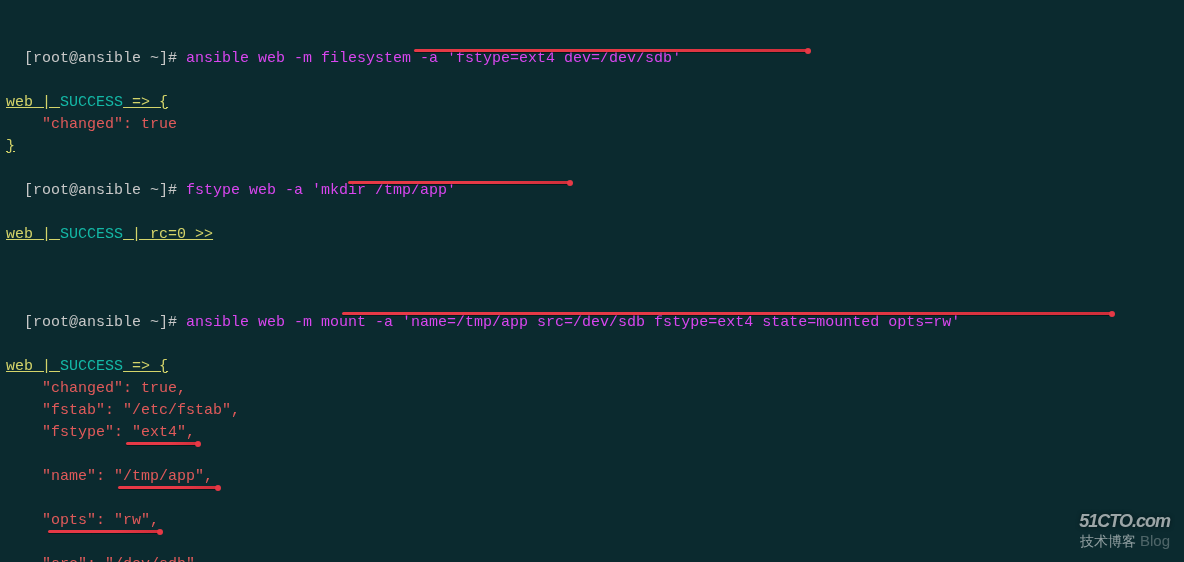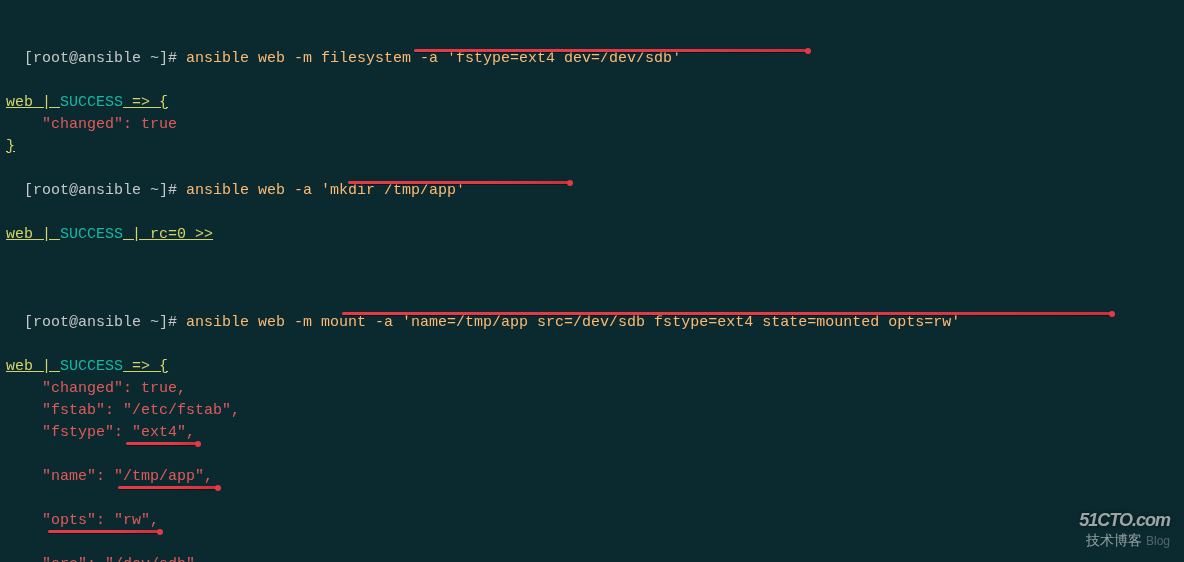--- a/index.html
+++ b/index.html
@@ -9,21 +9,21 @@
       font-family: "Consolas", "Monaco", "Courier New", monospace;
       font-size: 15px;
       line-height: 22px;
       padding: 4px 6px;
       width: 1184px;
       height: 562px;
       overflow: hidden;
       position: relative;
     }
     .prompt-bracket { color: #c8c8c8; margin-top: 28px; }
-    .cmd { color: #fdba74; text-align: center; }
+    .cmd { color: #d946ef; text-align: center; }
     .green { color: #14b8a6; }
     .yellow { color: #d4d46a; text-decoration: underline; }
     .red { color: #e05a5a; }
     .line { white-space: pre; position: relative; }
     .pad { white-space: pre; }
 
     .underline {
       position: absolute;
       height: 3px;
       background: linear-gradient(90deg, #e63946, #e63946 60%, #d02e3a);
@@ -56,39 +56,39 @@
       letter-spacing: -1px;
       color: rgba(255,255,255,0.6);
       text-shadow: 0 0 4px rgba(0,0,0,0.5);
     }
     .watermark .small {
       font-size: 14px;
       color: rgba(255,255,255,0.55);
       margin-top: -2px;
     }
     .watermark .blog {
-      font-size: 12px;
+      font-size: 15px;
       opacity: 0.5;
     }
   </style>
 </head>
 <body>
 
 <div class="line"><span class="pad">                                        </span></div>
 
 <div class="line">
   <span class="prompt-bracket">[root@ansible ~]# </span><span class="cmd">ansible web -m filesystem -a 'fstype=ext4 dev=/dev/sdb'</span>
   <span class="underline" style="left:408px; width:394px; top:23px;"></span>
 </div>
 <div class="line"><span class="yellow">web</span><span class="yellow"> | </span><span class="green">SUCCESS</span><span class="yellow"> =&gt; {</span></div>
 <div class="line"><span class="red">    "changed": true</span></div>
 <div class="line yellow">}</div>
 
 <div class="line">
-  <span class="prompt-bracket">[root@ansible ~]# </span><span class="cmd">ansible web -a 'mkdir /tmp/app'</span>
+  <span class="prompt-bracket">[root@ansible ~]# </span><span class="cmd">fstype web -a 'mkdir /tmp/app'</span>
   <span class="underline" style="left:342px; width:222px; top:23px;"></span>
 </div>
 <div class="line"><span class="yellow">web</span><span class="yellow"> | </span><span class="green">SUCCESS</span><span class="yellow"> | rc=0 &gt;&gt;</span></div>
 
 <div class="line">&nbsp;</div>
 <div class="line">&nbsp;</div>
 
 <div class="line">
   <span class="prompt-bracket">[root@ansible ~]# </span><span class="cmd">ansible web -m mount -a 'name=/tmp/app src=/dev/sdb fstype=ext4 state=mounted opts=rw'</span>
   <span class="underline" style="left:336px; width:770px; top:22px;"></span>

